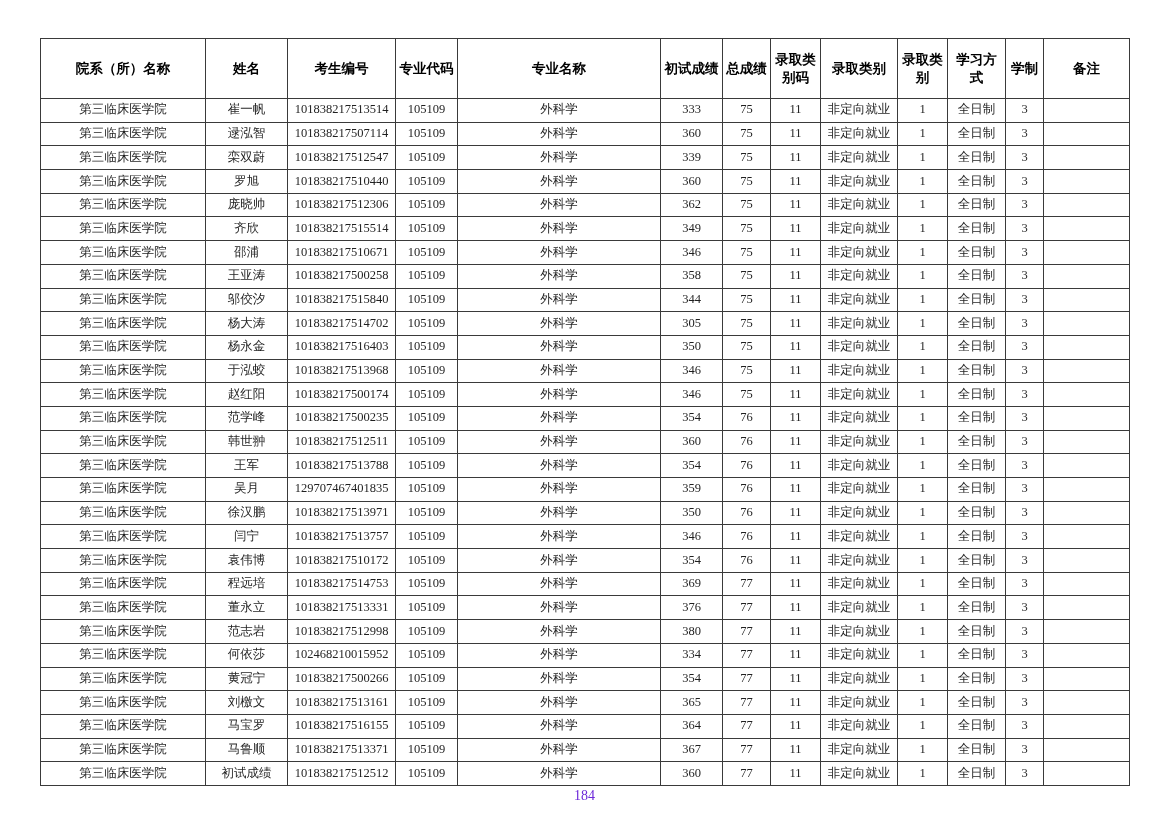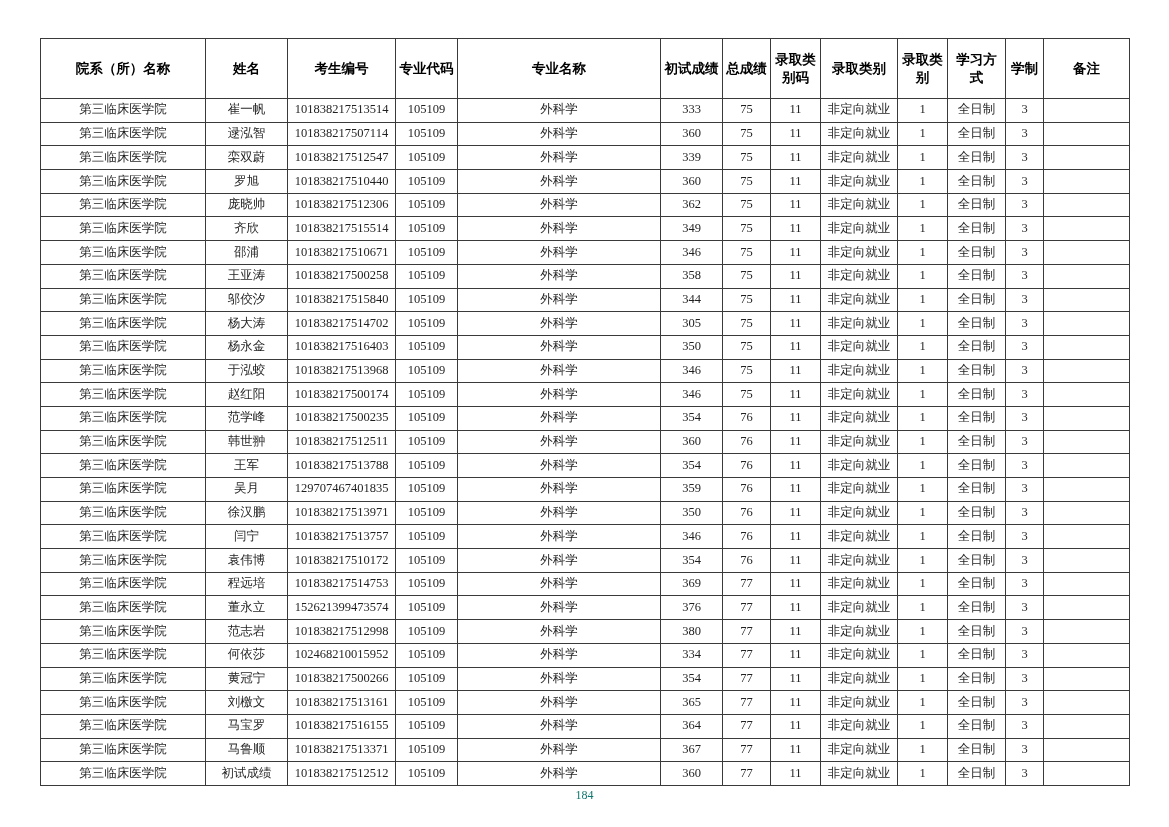--- a/index.html
+++ b/index.html
@@ -54,22 +54,22 @@
   col.c9  { width: 77px;  }
   col.c10 { width: 50px;  }
   col.c11 { width: 58px;  }
   col.c12 { width: 38px;  }
   col.c13 { width: 86px;  }
   .page-number {
     position: absolute;
     left: 0; right: 0;
     top: 788px;
     text-align: center;
-    font-size: 12px;
-    color: #0f766e;
+    font-size: 14px;
+    color: #6d28d9;
   }
 </style>
 </head>
 <body>
 
 <div class="page">
 
   <table class="admission">
     <colgroup>
       <col class="c1">
@@ -415,21 +415,21 @@
           <td>11</td>
           <td>非定向就业</td>
           <td>1</td>
           <td>全日制</td>
           <td>3</td>
           <td></td>
         </tr>
         <tr>
           <td>第三临床医学院</td>
           <td>董永立</td>
-          <td>152621399473574</td>
+          <td>101838217513331</td>
           <td>105109</td>
           <td>外科学</td>
           <td>376</td>
           <td>77</td>
           <td>11</td>
           <td>非定向就业</td>
           <td>1</td>
           <td>全日制</td>
           <td>3</td>
           <td></td>

